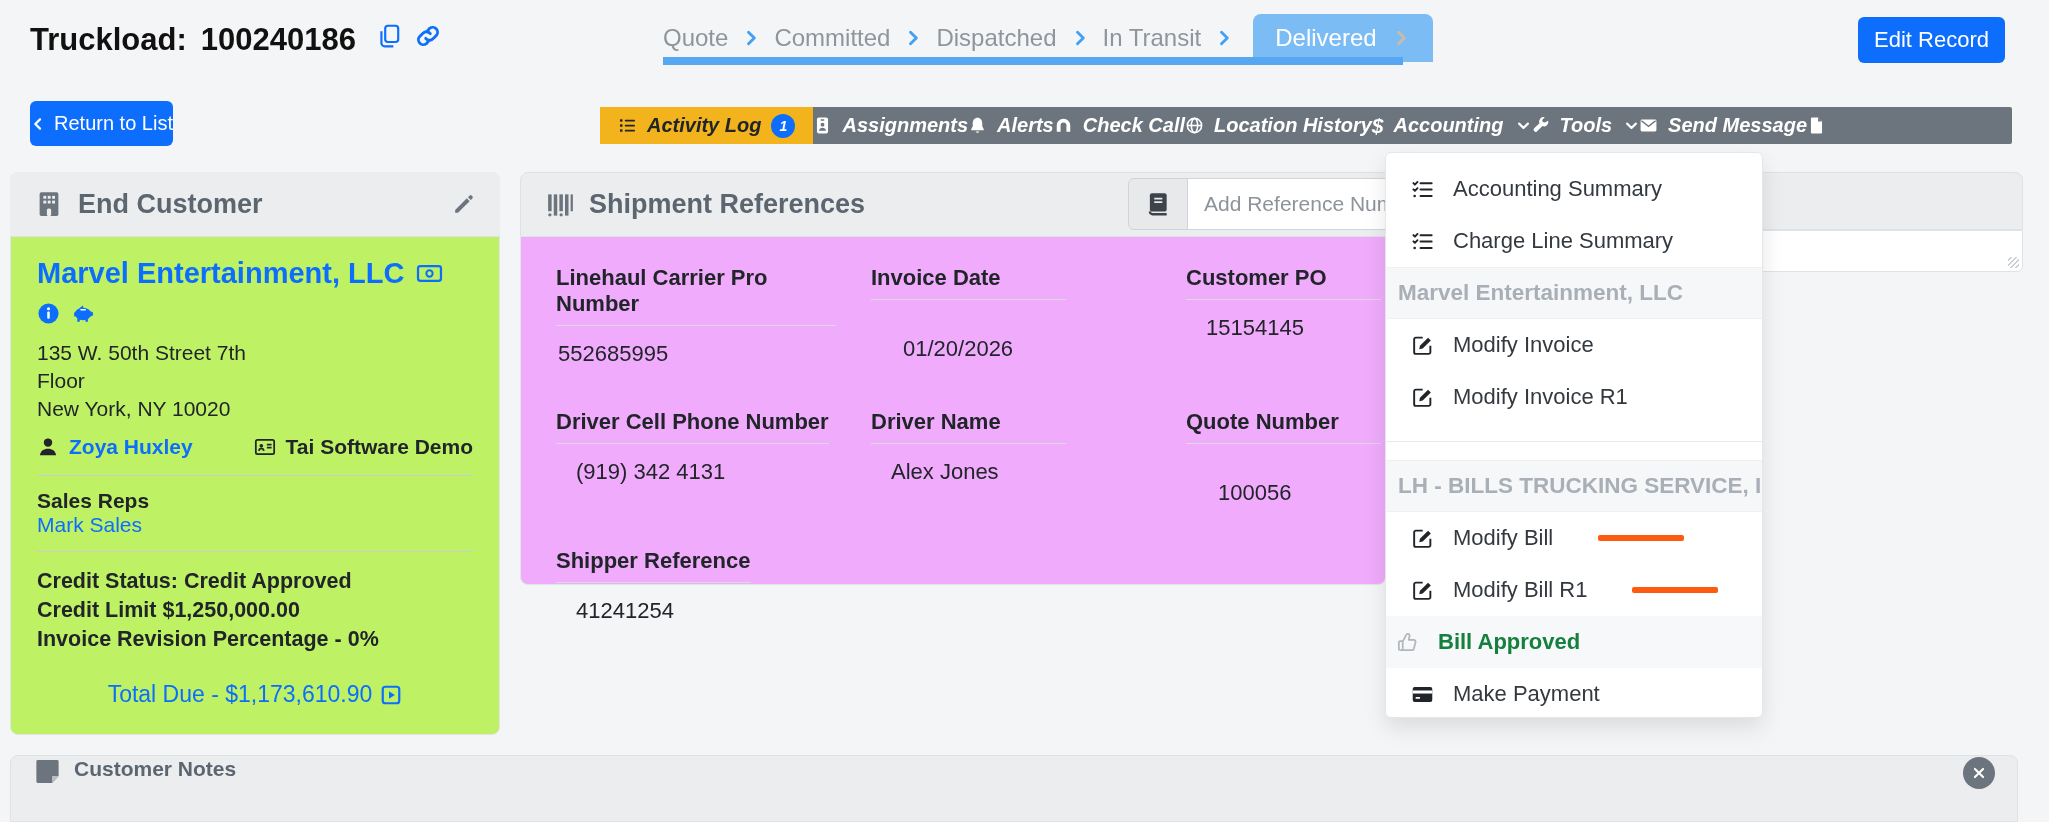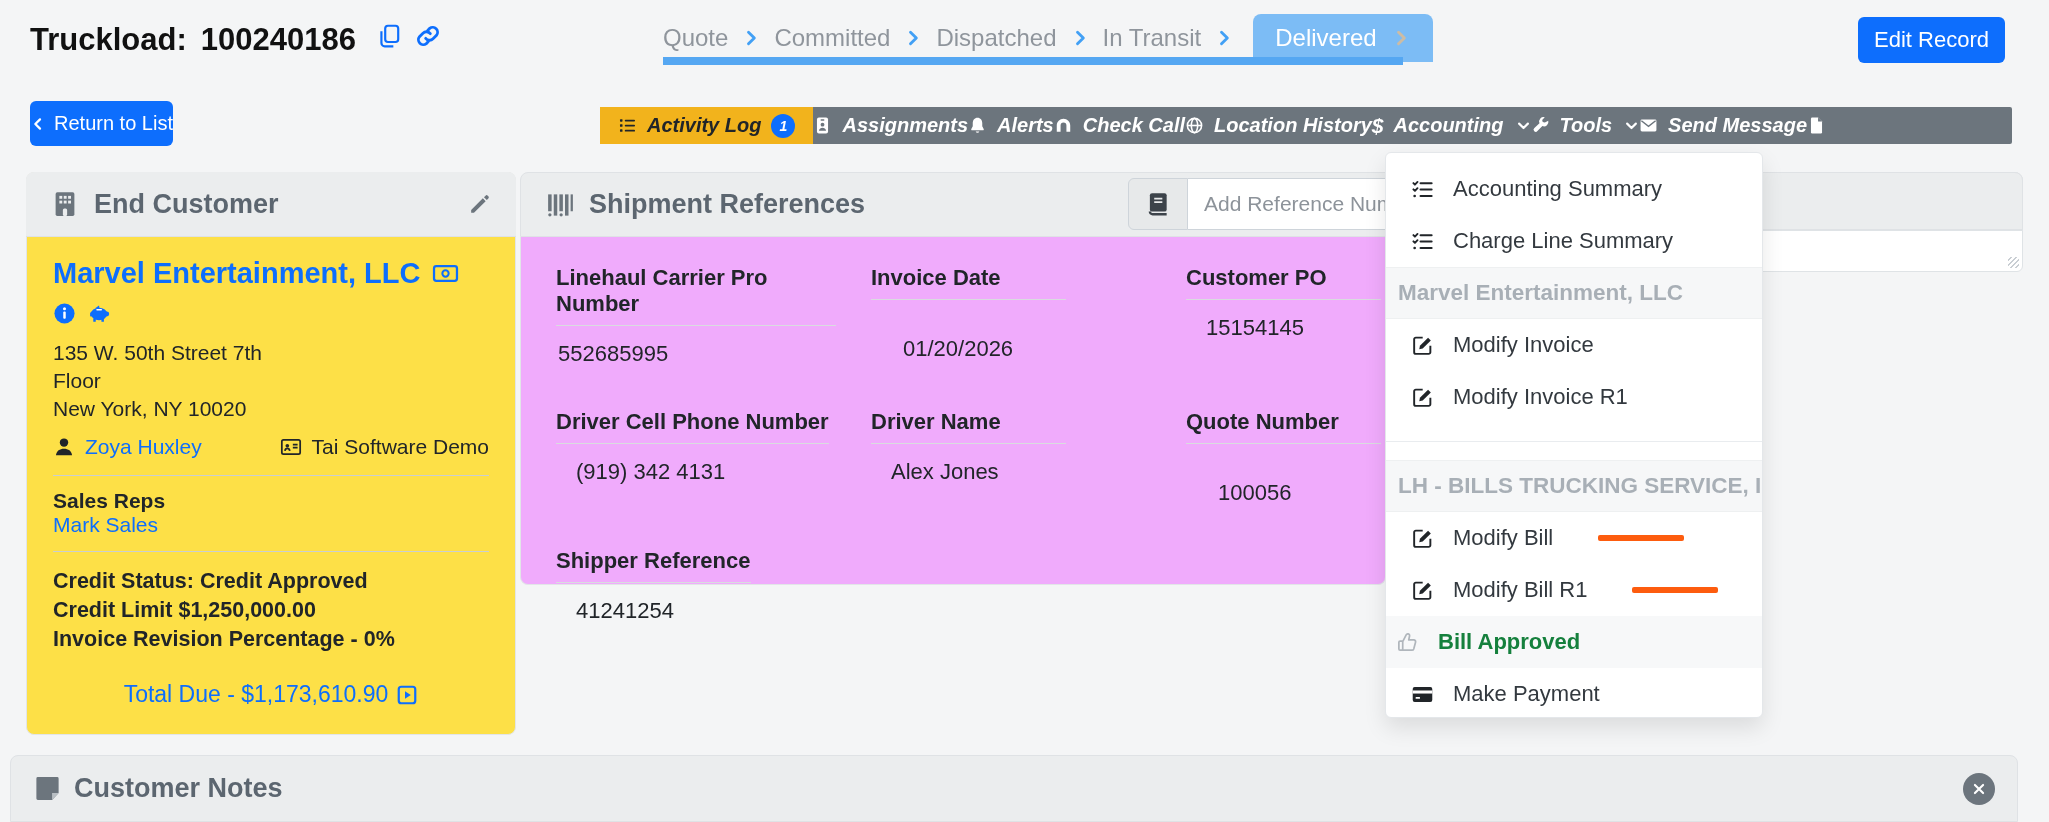--- a/index.html
+++ b/index.html
@@ -43,35 +43,35 @@
   .tb-badge { width:24px; height:24px; border-radius:50%; background:#0d6efd; color:#fff;
     font-size:14px; font-weight:700; display:flex; align-items:center; justify-content:center; }
   .tb-caret { width:15px !important; height:15px !important; margin-left:2px; }
   .tb-dollar { font-size:21px; font-weight:700; }
 
   
   .card-header { background:#ebedee; border:1px solid #dfe2e5; display:flex; align-items:center;
     gap:14px; padding:0 24px; color:#5c6670; font-size:27px; font-weight:600; }
   .card-header svg { color:#6c757d; }
 
-  .end-customer { position:absolute; left:26px; top:172px; width:490px; height:563px;
-    background:#fde047; border:1px solid #e2e5e8; border-radius:8px; }
+  .end-customer { position:absolute; left:10px; top:172px; width:490px; height:563px;
+    background:#bef264; border:1px solid #e2e5e8; border-radius:8px; }
   .end-customer .card-header { height:65px; border:none; border-bottom:1px solid #dfe2e5;
     border-radius:8px 8px 0 0; margin:-1px -1px 0 -1px; }
   .ec-pencil { margin-left:auto; color:#5ca1e8 !important; cursor:pointer; }
   .ec-body { padding:20px 26px 0 26px; }
   .ec-company { display:flex; align-items:center; gap:12px; }
   .ec-company a { color:#0d6efd; font-size:29px; font-weight:700; text-decoration:none; cursor:pointer; }
   .ec-company svg { color:#0d6efd; width:27px; height:27px; }
   .ec-mini { display:flex; gap:12px; margin-top:12px; color:#0d6efd; }
   .ec-mini svg { width:23px; height:23px; cursor:pointer; }
   .ec-address { margin-top:14px; font-size:21px; line-height:28px; color:#212529; }
   .ec-contacts { display:flex; justify-content:space-between; align-items:center; margin-top:12px;
     padding-bottom:16px; border-bottom:1px solid #c9ced2; font-size:21px; }
-  .ec-contact { display:flex; align-items:center; gap:10px; }
+  .ec-contact { display:flex; align-items:center; gap:10px;font-weight:bold; }
   .ec-contact svg { width:22px; height:22px; color:#212529; }
   .ec-contact a { color:#0d6efd; text-decoration:none; cursor:pointer; }
   .ec-sales { padding:13px 0 14px 0; border-bottom:1px solid #c9ced2; }
   .ec-sales .lbl { font-size:21px; font-weight:700; }
   .ec-sales a { font-size:21px; color:#0d6efd; text-decoration:none; cursor:pointer; }
   .ec-credit { padding-top:15px; font-size:21.5px; font-weight:700; line-height:29px; }
   .ec-total { margin-top:27px; display:flex; align-items:center; justify-content:center; gap:8px; }
   .ec-total a { color:#0d6efd; font-size:23px; text-decoration:none; cursor:pointer; }
   .ec-total svg { width:22px; height:22px; color:#0d6efd; }
 
@@ -112,22 +112,22 @@
     border-top:1px solid #eef0f1; border-bottom:1px solid #eef0f1;
     font-size:22.5px; font-weight:700; color:#a8afb6; white-space:nowrap; overflow:hidden; }
   .dd-divider { border-top:1px solid #e9ecef; margin:18px 0; }
   .dd-item.disabled { background:#f7f8f9; color:#15803d; font-weight:700; padding-left:10px; cursor:default; }
   .dd-item.disabled svg { color:#b0b6bc; }
   .marker { display:inline-block; width:86px; height:6px; background:#fd5c0e; border-radius:2px; margin-left:26px; }
 
   
   .notes-bar { position:absolute; left:10px; top:755px; width:2008px; height:67px;
     background:#ebedee; border:1px solid #dfe2e5; border-radius:8px 8px 0 0;
-    display:flex; align-items:center; gap:12px; padding:15px 22px; color:#5c6670;
-    font-size:27px; font-weight:600; }
+    display:flex; align-items:flex-start; gap:12px; padding:1px 22px; color:#5c6670;
+    font-size:21px; font-weight:600; }
   .notes-bar svg.note { color:#6c757d; }
   .notes-close { margin-left:auto; width:32px; height:32px; border-radius:50%; background:#6c757d;
     display:flex; align-items:center; justify-content:center; cursor:pointer; border:none; }
   .notes-close svg { width:14px; height:14px; color:#fff; }
 </style>
 </head>
 <body>
 
 <div class="canvas">
 

